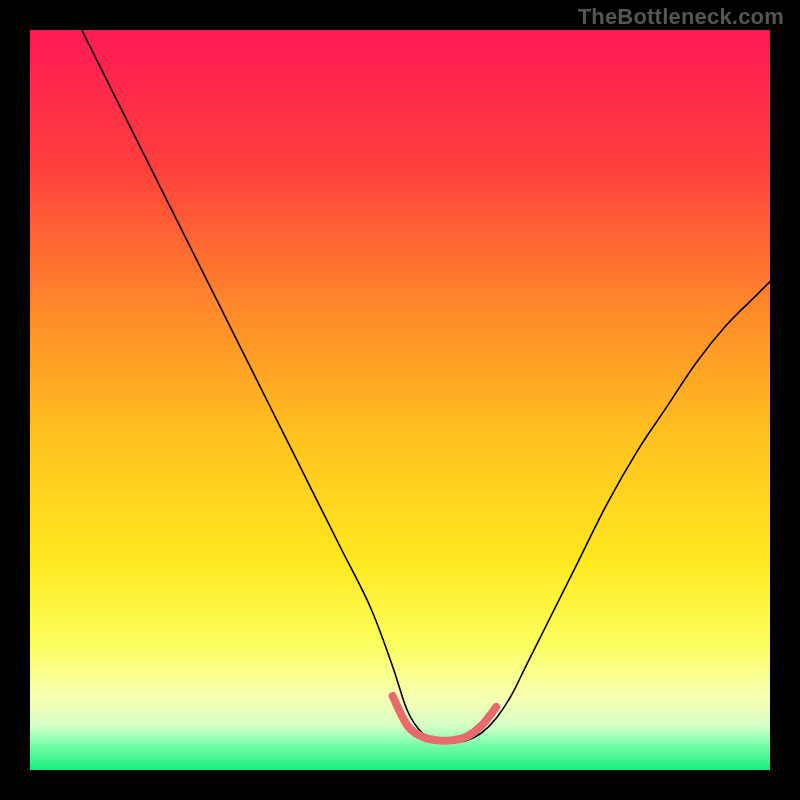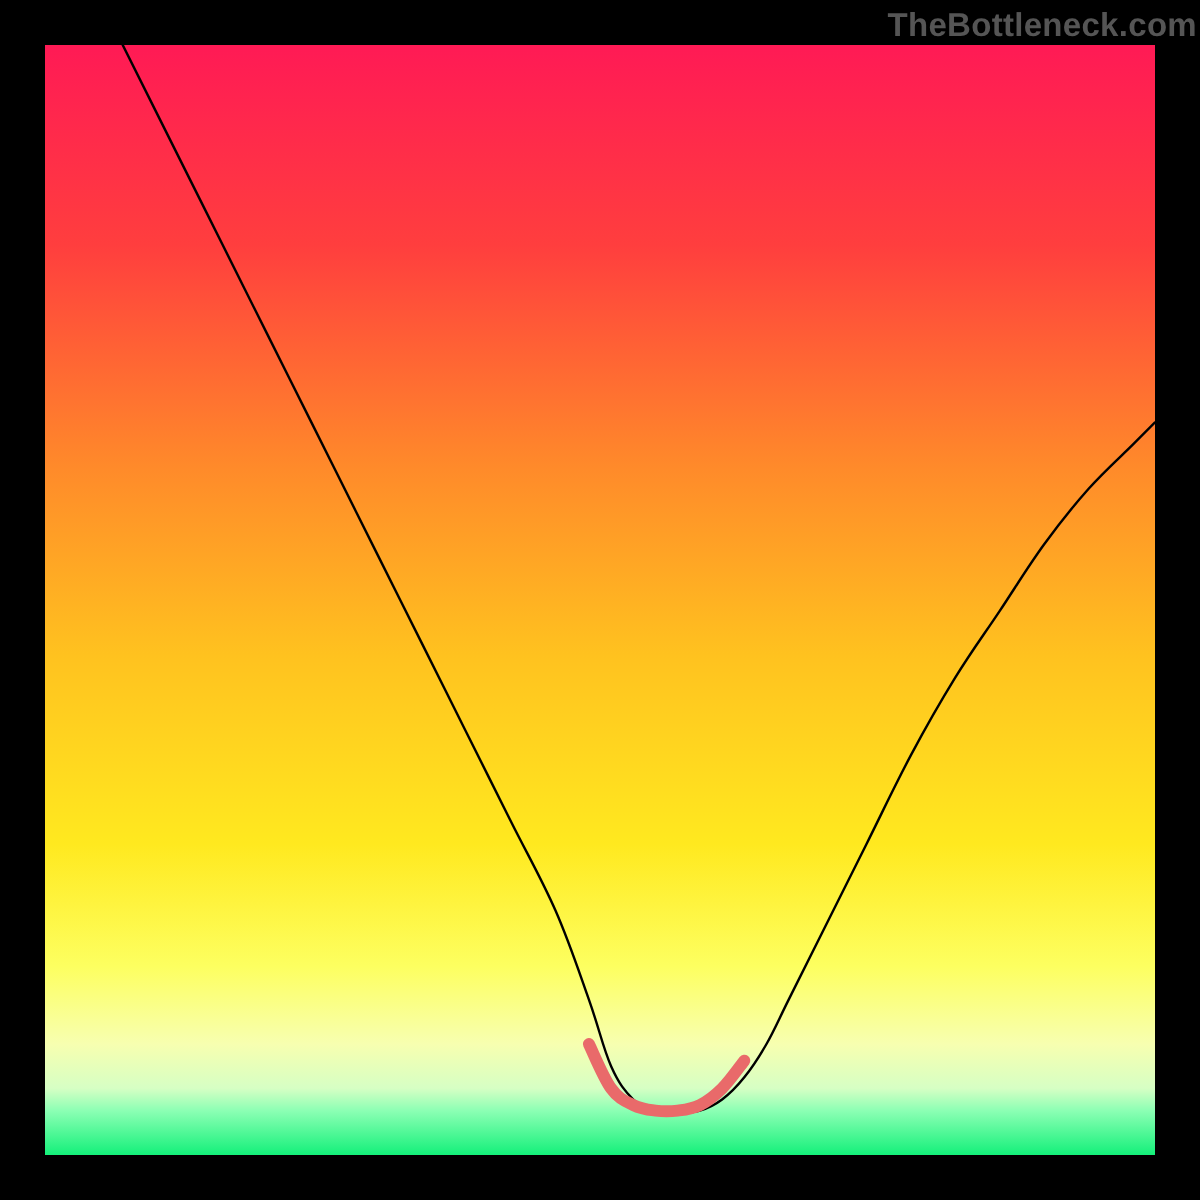--- a/index.html
+++ b/index.html
@@ -6,21 +6,21 @@
   html, body { width: 800px; height: 800px; overflow: hidden; background: #000; }
   .frame {
     position: relative;
     width: 800px;
     height: 800px;
     background: #000;
   }
   .watermark {
     position: absolute;
     top: 4px;
-    right: 2px;
+    right: 16px;
     font-family: Arial, Helvetica, sans-serif;
     font-size: 22px;
     font-weight: 600;
     color: #555;
     letter-spacing: 0.2px;
     z-index: 5;
   }
   .plot {
     position: absolute;
     left: 30px;

